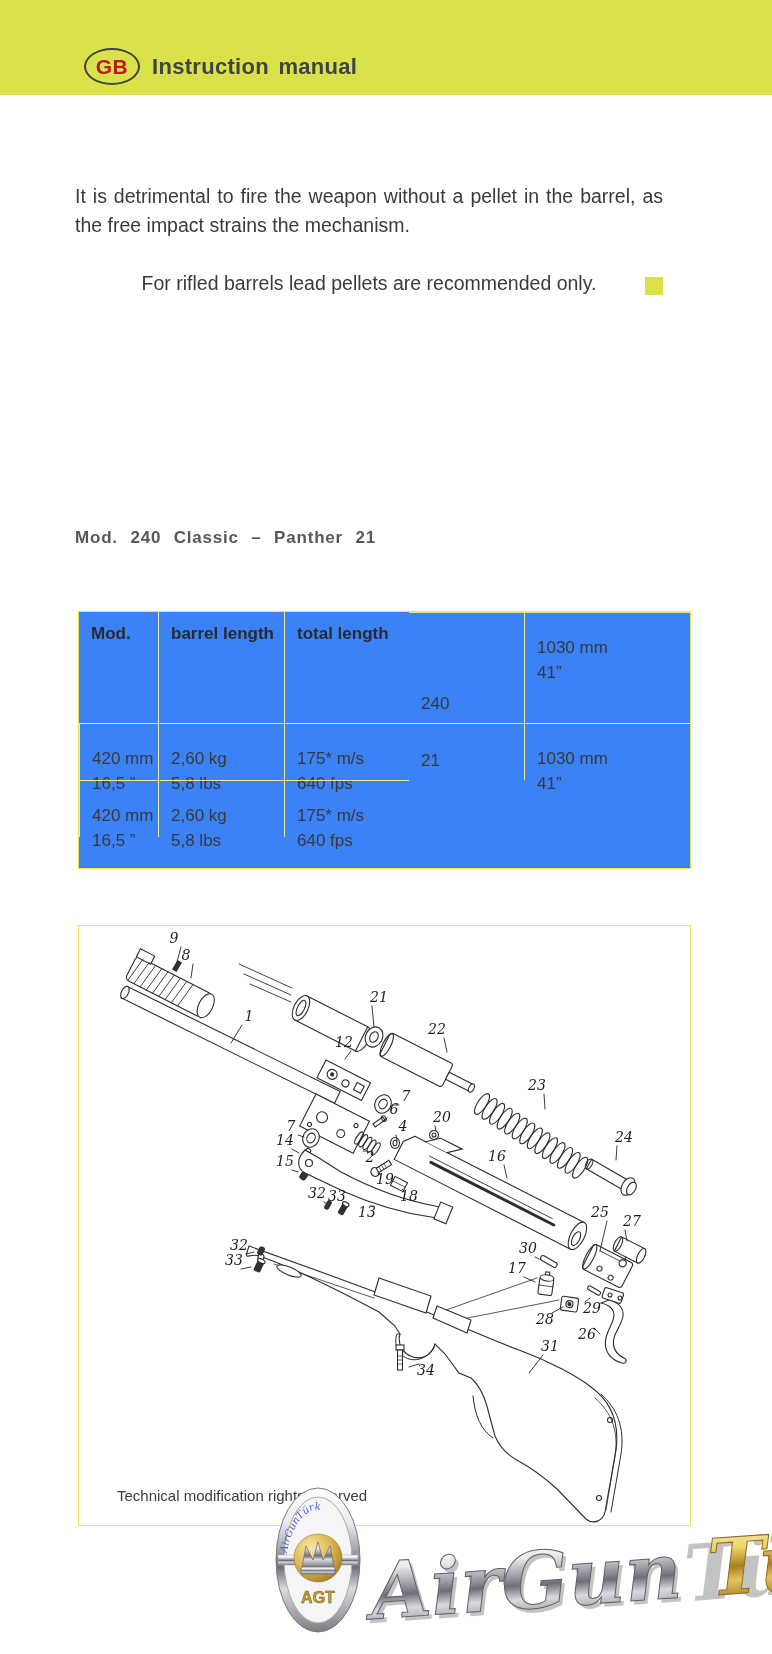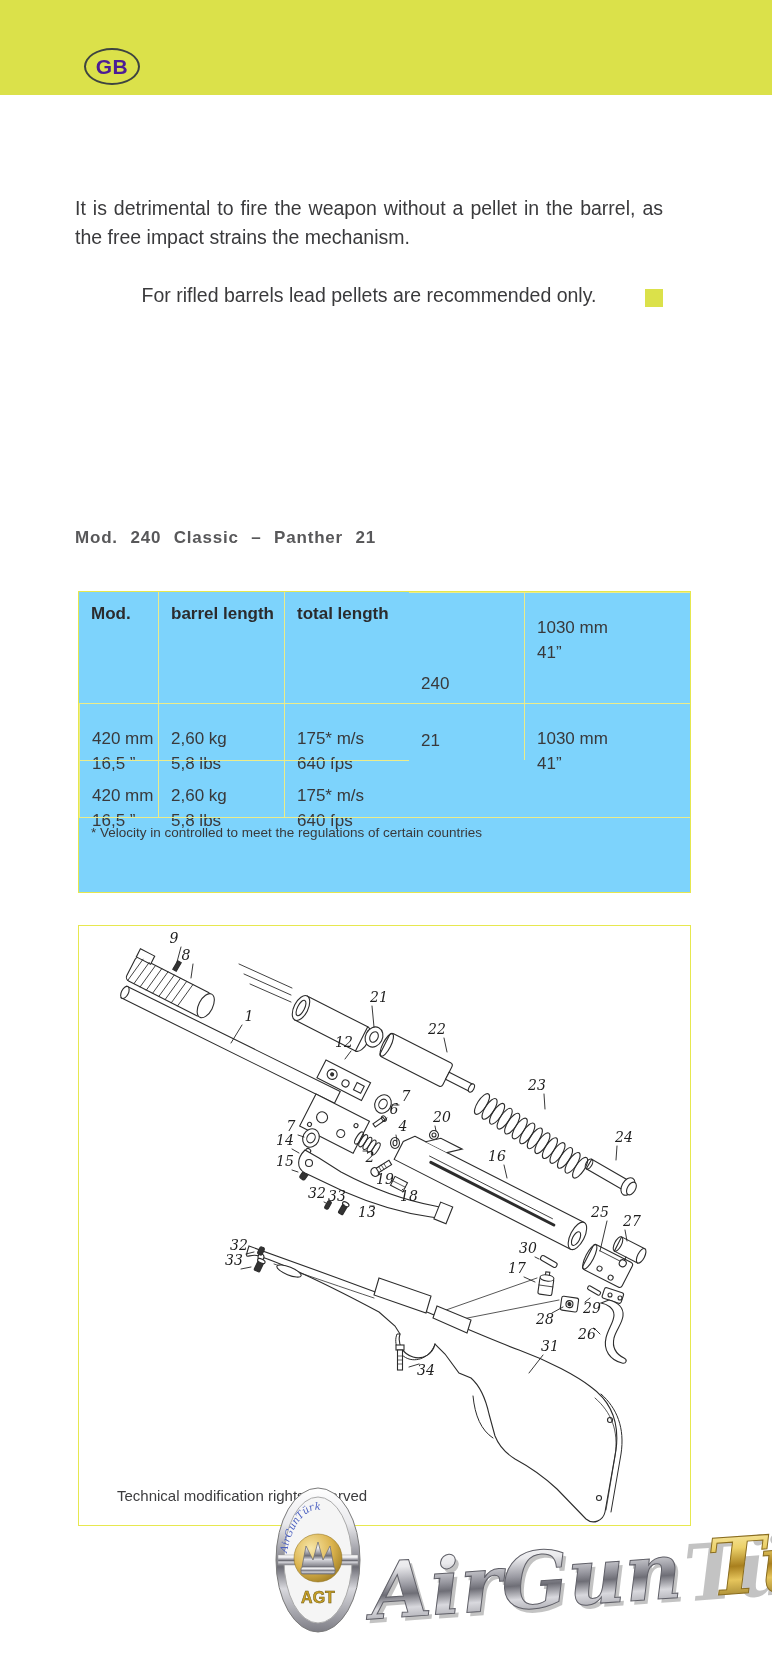--- a/index.html
+++ b/index.html
@@ -7,40 +7,40 @@
   .page {
     position:relative; width:772px; height:1654px; background:#ffffff;
     font-family:"Liberation Sans", sans-serif; color:#3a3a3c; overflow:hidden;
   }
   
   .band { position:absolute; left:0; top:0; width:772px; height:95px; background:#dbe14a; }
   .gb-badge {
     position:absolute; left:84px; top:48px; width:56px; height:37px;
     border:2.5px solid #3e4440; border-radius:50%;
     display:flex; align-items:center; justify-content:center;
-    font-weight:bold; font-size:21px; color:#4c1d95; letter-spacing:0.5px;
+    font-weight:bold; font-size:21px; color:#b91c1c; letter-spacing:0.5px;
   }
   .band-title {
     position:absolute; left:152px; top:54px;
     font-weight:bold; font-size:22px; color:#3e4440; letter-spacing:0.3px; word-spacing:3px;
   }
   
   .copy { position:absolute; left:75px; top:182px; width:588px; font-size:19.5px; line-height:29px; }
-  .copy p { margin:12px 0 29px 0; text-align:justify; }
+  .copy p { margin:0 0 29px 0; text-align:justify; }
   .copy p.last { text-align:center; position:relative; }
   .end-marker { position:absolute; right:0; bottom:3px; width:18px; height:18px; background:#dbe14a; }
   
   .section-title {
     position:absolute; left:75px; top:528px; font-size:17px; font-weight:bold;
     color:#58585a; letter-spacing:0.8px; word-spacing:7px;
   }
   
   .spec-table {
-    position:absolute; left:78px; top:591px; width:613px; height:302px;
-    border:1.5px solid #e6e74e; background:#7dd3fc;
+    position:absolute; left:78px; top:611px; width:613px; height:258px;
+    border:1.5px solid #e6e74e; background:#3b82f6;
     display:grid; grid-template-columns:79px 126px 125px 115px 1fr;
     grid-template-rows:111px 57px 57px 1fr;
     font-size:17px;
   }
   .spec-table .c { padding:10px 4px 4px 12px; }
   .spec-table .vline { border-left:1px solid #ecec8a; }
   .spec-table .hline { border-top:1px solid #ecec8a; }
   .spec-table .hc { font-weight:bold; color:#2b2b2d; line-height:24px; }
   .spec-table .dc { color:#39393b; line-height:25px; padding-top:22px; }
   .spec-table .mc { display:flex; align-items:flex-end; padding-bottom:9px; color:#39393b; }
@@ -60,20 +60,21 @@
   
   .watermark { position:absolute; left:270px; top:1468px; width:502px; height:186px; }
 </style>
 </head>
 <body>
 
 <div class="page">
 
   <div class="band">
     <div class="gb-badge">GB</div>
+    <div class="band-title">Instruction manual</div>
   </div>
 
   <div class="copy">
     <p>It is detrimental to fire the weapon without a pellet in the barrel, as the free impact strains the mechanism.</p>
     <p class="last">
       <span>For rifled barrels lead pellets are recommended only.</span>
       <span class="end-marker"></span>
     </p>
   </div>
 
@@ -114,21 +115,20 @@
     </div>
     <div class="c dc vline hline">
       <div>2,60 kg</div>
         <div>5,8 lbs</div>
     </div>
     <div class="c dc vline hline">
       <div>175* m/s</div>
         <div>640 fps</div>
     </div>
 
-    <div class="fn">* Velocity in controlled to meet the regulations of certain countries</div>
   </div>
 
   <div class="diagram-box">
     <svg width="611" height="599" viewBox="0 0 611 599" font-family="'DejaVu Serif', serif" stroke="#2c2c2c" stroke-width="1.1" fill="none" stroke-linecap="round">
 
       <g transform="translate(92,62) rotate(27)">
         <rect x="-45" y="-13" width="84" height="26" rx="4" fill="#fff"></rect>
         <ellipse cx="39" cy="0" rx="7" ry="13" fill="#fff"></ellipse>
         <rect x="-45" y="-21" width="16" height="9" fill="#fff"></rect>
         <path d="M-38,-13 l-4,26 M-31,-13 l-4,26 M-24,-13 l-4,26 M-17,-13 l-4,26 M-10,-13 l-4,26 M-3,-13 l-4,26 M4,-13 l-4,26 M11,-13 l-4,26 M18,-13 l-4,26" stroke-width="0.8"></path>

